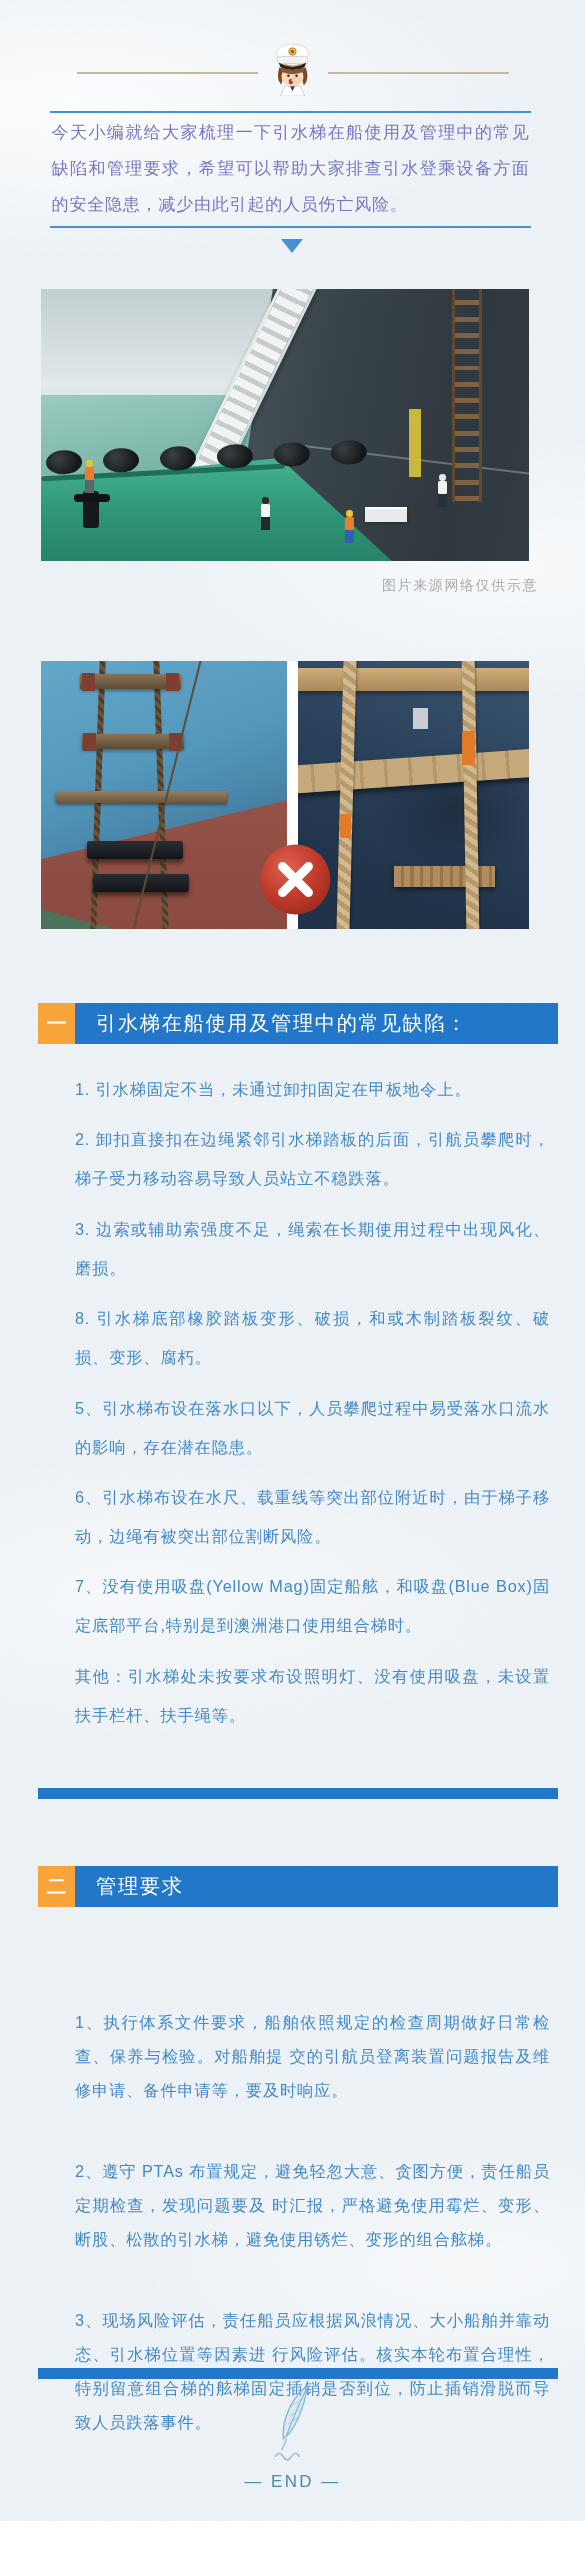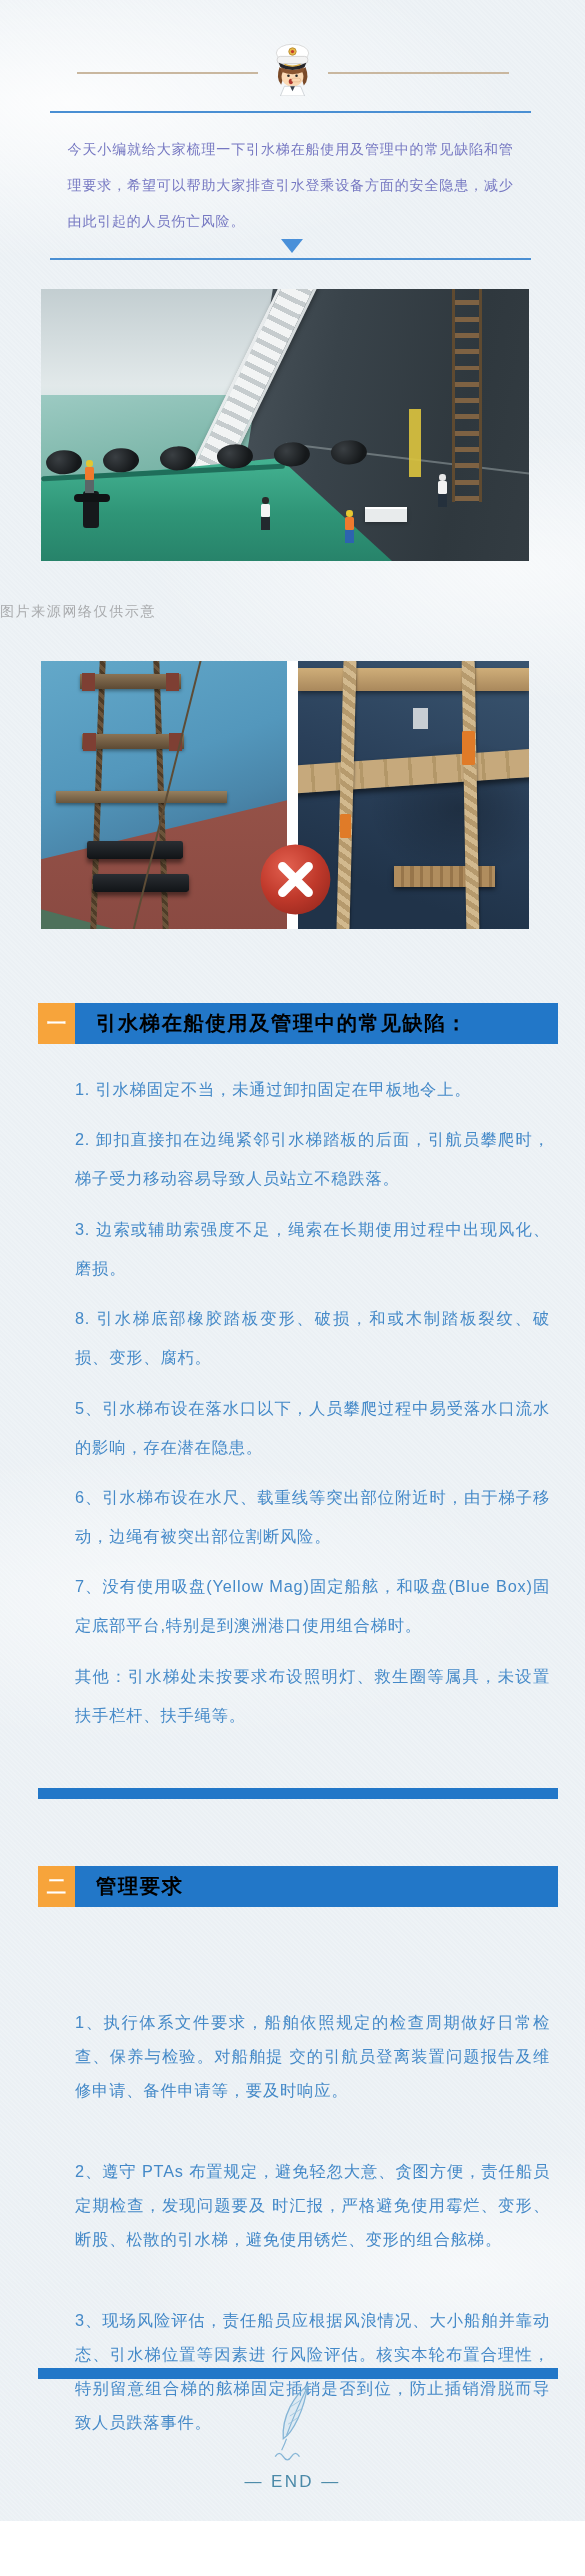--- a/index.html
+++ b/index.html
@@ -19,21 +19,21 @@
   .rule{position:absolute;top:72px;height:1.6px;background:#c9b79f;}
   .rule.l{left:77px;width:181px;}
   .rule.r{left:328px;width:181px;}
   .avatar{position:absolute;left:268px;top:41px;width:49px;height:55px;}
   
   .intro{
     position:absolute;left:50px;top:111px;width:478px;
     border-top:2.4px solid #4a8fd3;border-bottom:2.4px solid #4a8fd3;
     padding:2.4px 1.6px;
   }
-  .intro p{margin:16px;font-size:14px;line-height:36px;letter-spacing:0.8px;color:#7678c2;text-align:justify;}
+  .intro p{margin:0;font-size:17px;line-height:36px;letter-spacing:0.8px;color:#7678c2;text-align:justify;}
   .tri{
     position:absolute;left:281px;top:239px;width:0;height:0;
     border-left:11.4px solid transparent;border-right:11.4px solid transparent;
     border-top:14px solid #4a90d9;
   }
   
   .ph1{position:absolute;left:41px;top:289px;width:488px;height:272px;overflow:hidden;background:#b9c6c9;}
   .ph1 .sky{position:absolute;left:0;top:0;width:244px;height:138px;background:linear-gradient(180deg,#c3ced1,#e2e9ea 70%,#cfe0de);}
   .ph1 .sea{position:absolute;left:0;top:106px;width:244px;height:166px;background:linear-gradient(170deg,#9ccac2,#6fae9f 60%,#5ea08f);}
   .ph1 .hull{position:absolute;left:183px;top:0;width:305px;height:272px;
@@ -53,21 +53,21 @@
     clip-path:polygon(0 24%,68% 2%,100% 100%,0 100%);}
   .ph1 .gunwale{position:absolute;left:0;top:181px;width:244px;height:4.9px;background:#1f6e5a;transform:rotate(-3deg);border-radius:2.4px;}
   .fenders{position:absolute;left:4.9px;top:156px;width:342px;display:flex;gap:21px;transform:rotate(-2deg);}
   .fenders span{width:36px;height:24.4px;border-radius:50%;background:radial-gradient(circle at 35% 35%,#3a3f43,#15181a 70%);}
   .fig{position:absolute;width:13px;}
   .fig span{display:block;margin:0 auto;}
   .fig .head{width:6.5px;height:6.5px;border-radius:50%;}
   .fig .torso{width:9.8px;height:13px;border-radius:1.6px;}
   .fig .legs{width:8.1px;height:13px;}
   
-  .caption{position:absolute;left:0;top:603px;width:538px;text-align:left;font-size:14px;letter-spacing:1.6px;color:#a9abad;}
+  .caption{position:absolute;left:0;top:577px;width:538px;text-align:right;font-size:14px;letter-spacing:1.6px;color:#a9abad;}
   
   .ph2{position:absolute;left:41px;top:661px;width:488px;height:268px;background:#fff;}
   .ph2 .half{position:absolute;top:0;height:268px;overflow:hidden;}
   .ph2 .left{left:0;width:246px;background:linear-gradient(160deg,#63a8c9 0%,#5397bc 40%,#4a86aa 58%,#417699 70%);}
   .ph2 .left .bottompaint{position:absolute;left:0;top:0;width:100%;height:100%;
     background:linear-gradient(180deg,#a05a4e,#8a4a42);clip-path:polygon(0 74%,100% 52%,100% 100%,0 100%);}
   .ph2 .left .greencorner{position:absolute;left:0;bottom:0;width:73px;height:33px;background:#3f7a62;clip-path:polygon(0 40%,100% 100%,0 100%);opacity:.8;}
   .rladder{position:absolute;left:39px;top:-4.9px;width:106px;height:278px;}
   .rladder i{position:absolute;top:0;bottom:0;width:5.7px;background:repeating-linear-gradient(45deg,#6b543a 0 3.3px,#4e3c28 3.3px 6.5px);border-radius:2.4px;}
   .rladder i.r1{left:14.6px;transform:rotate(2deg);}
@@ -91,22 +91,22 @@
       background:repeating-linear-gradient(35deg,#d2b98e 0 4.9px,#b69a6d 4.9px 9.8px);box-shadow:0.8px 0 2.4px rgba(0,0,0,.4);}
   .ph2 .right .vrope.a{left:42px;transform:rotate(1.5deg);}
   .ph2 .right .vrope.b{left:166px;transform:rotate(-1deg);}
   .ph2 .right .omark{position:absolute;background:#e07b28;border-radius:1.6px;}
   .ph2 .right .tag{position:absolute;left:115px;top:47px;width:14.6px;height:21px;background:#d9dde0;opacity:.9;}
   .xbadge{position:absolute;left:218px;top:182px;width:73px;height:73px;}
   
   .sec{position:absolute;left:38px;width:520px;height:41px;}
   .sec .idx{position:absolute;left:0;top:0;width:37px;height:41px;background:#f7a43b;color:#fff;
     font-size:19.5px;font-weight:bold;text-align:center;line-height:41px;}
-  .sec .bar{position:absolute;left:37px;right:0;top:0;height:41px;background:#2277c8;color:#000000;
-    font-size:20.3px;font-weight:bold;line-height:41px;padding-left:21px;box-sizing:border-box;letter-spacing:1.6px;white-space:nowrap;}
+  .sec .bar{position:absolute;left:37px;right:0;top:0;height:41px;background:#2277c8;color:#ffffff;
+    font-size:20.3px;font-weight:normal;line-height:41px;padding-left:21px;box-sizing:border-box;letter-spacing:1.6px;white-space:nowrap;}
   
   .list{position:absolute;left:75px;width:475px;}
   .list p{margin:0 0 11.4px;font-size:16.3px;line-height:39px;letter-spacing:0.8px;color:#4489c8;text-align:justify;}
   .list.l2 p{line-height:34px;margin-bottom:9.8px;margin-top:47px;}
   .divider{position:absolute;left:38px;width:520px;height:11.4px;background:#2277c8;}
   
   .feather{position:absolute;left:262px;top:2382px;width:62px;height:86px;}
   .endlabel{position:absolute;left:0;top:2472px;width:585px;text-align:center;
     font-size:17px;letter-spacing:2.4px;color:#4a89a8;}
   .bottom-white{position:absolute;left:0;top:2521px;width:585px;height:55px;background:#ffffff;}
@@ -235,21 +235,21 @@
   </div>
 
   <div class="list l1" style="top:1070px;">
     <p>1. 引水梯固定不当，未通过卸扣固定在甲板地令上。</p>
     <p>2. 卸扣直接扣在边绳紧邻引水梯踏板的后面，引航员攀爬时，梯子受力移动容易导致人员站立不稳跌落。</p>
     <p>3. 边索或辅助索强度不足，绳索在长期使用过程中出现风化、磨损。</p>
     <p>8. 引水梯底部橡胶踏板变形、破损，和或木制踏板裂纹、破损、变形、腐朽。</p>
     <p>5、引水梯布设在落水口以下，人员攀爬过程中易受落水口流水的影响，存在潜在隐患。</p>
     <p>6、引水梯布设在水尺、载重线等突出部位附近时，由于梯子移动，边绳有被突出部位割断风险。</p>
     <p>7、没有使用吸盘(Yellow Mag)固定船舷，和吸盘(Blue Box)固定底部平台,特别是到澳洲港口使用组合梯时。</p>
-    <p>其他：引水梯处未按要求布设照明灯、救生圈等属具，未设置扶手栏杆、扶手绳等。</p>
+    <p>其他：引水梯处未按要求布设照明灯、没有使用吸盘，未设置扶手栏杆、扶手绳等。</p>
   </div>
 
   <div class="divider" style="top:1788px;"></div>
 
   <div class="sec" style="top:1866px;">
     <div class="idx">二</div>
     <div class="bar">管理要求</div>
   </div>
 
   <div class="list l2" style="top:1958px;">

